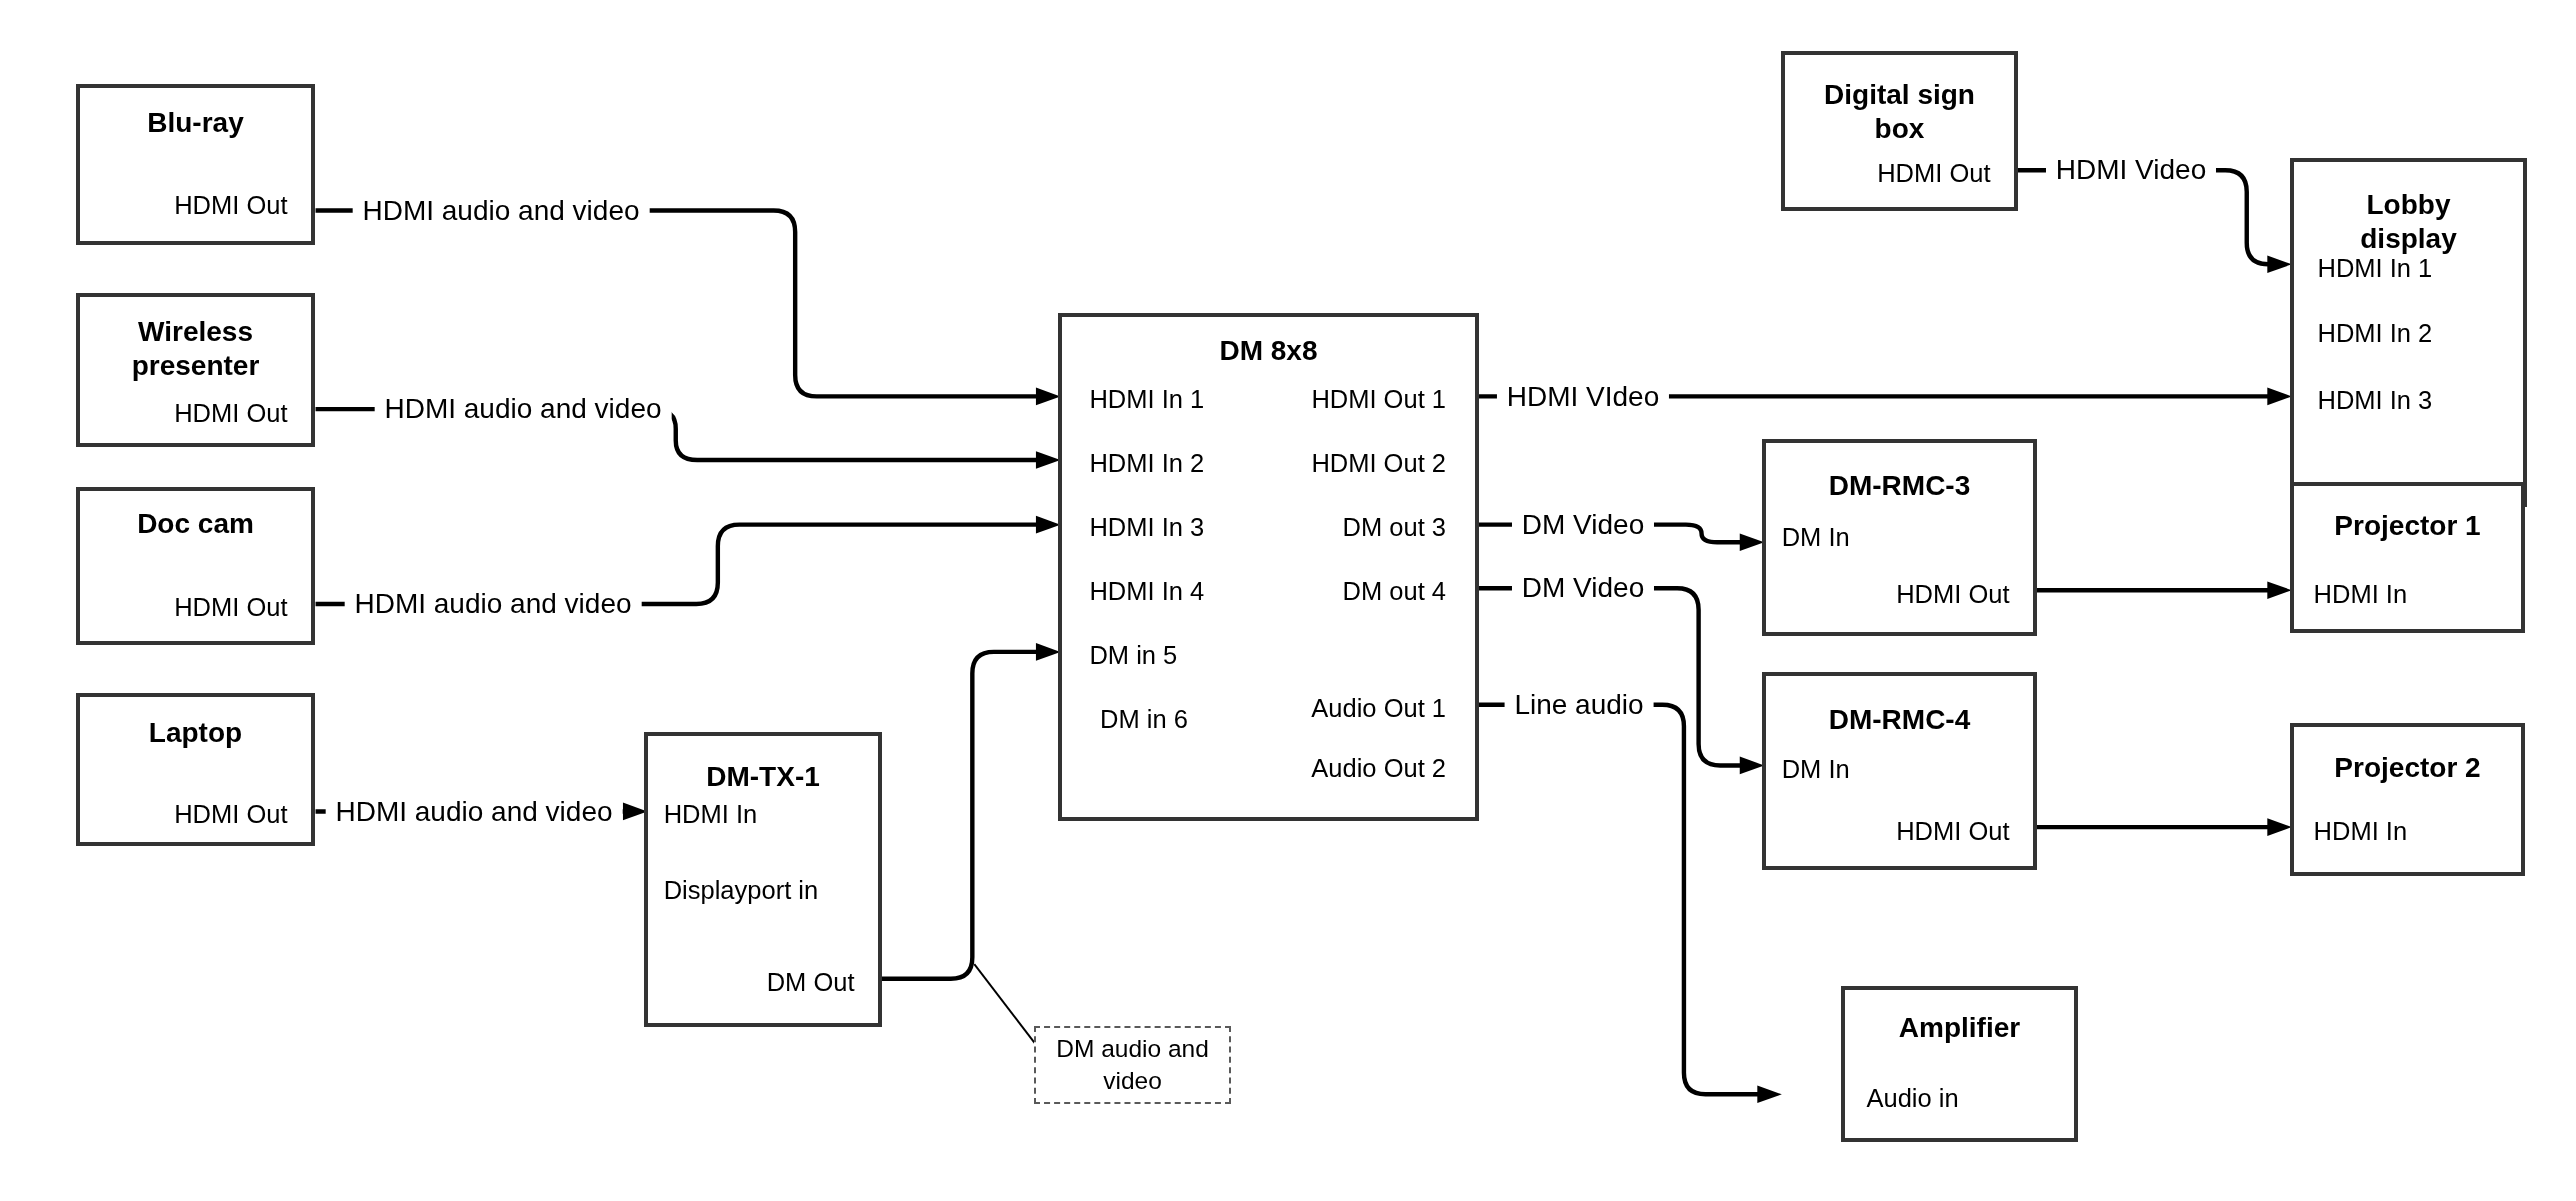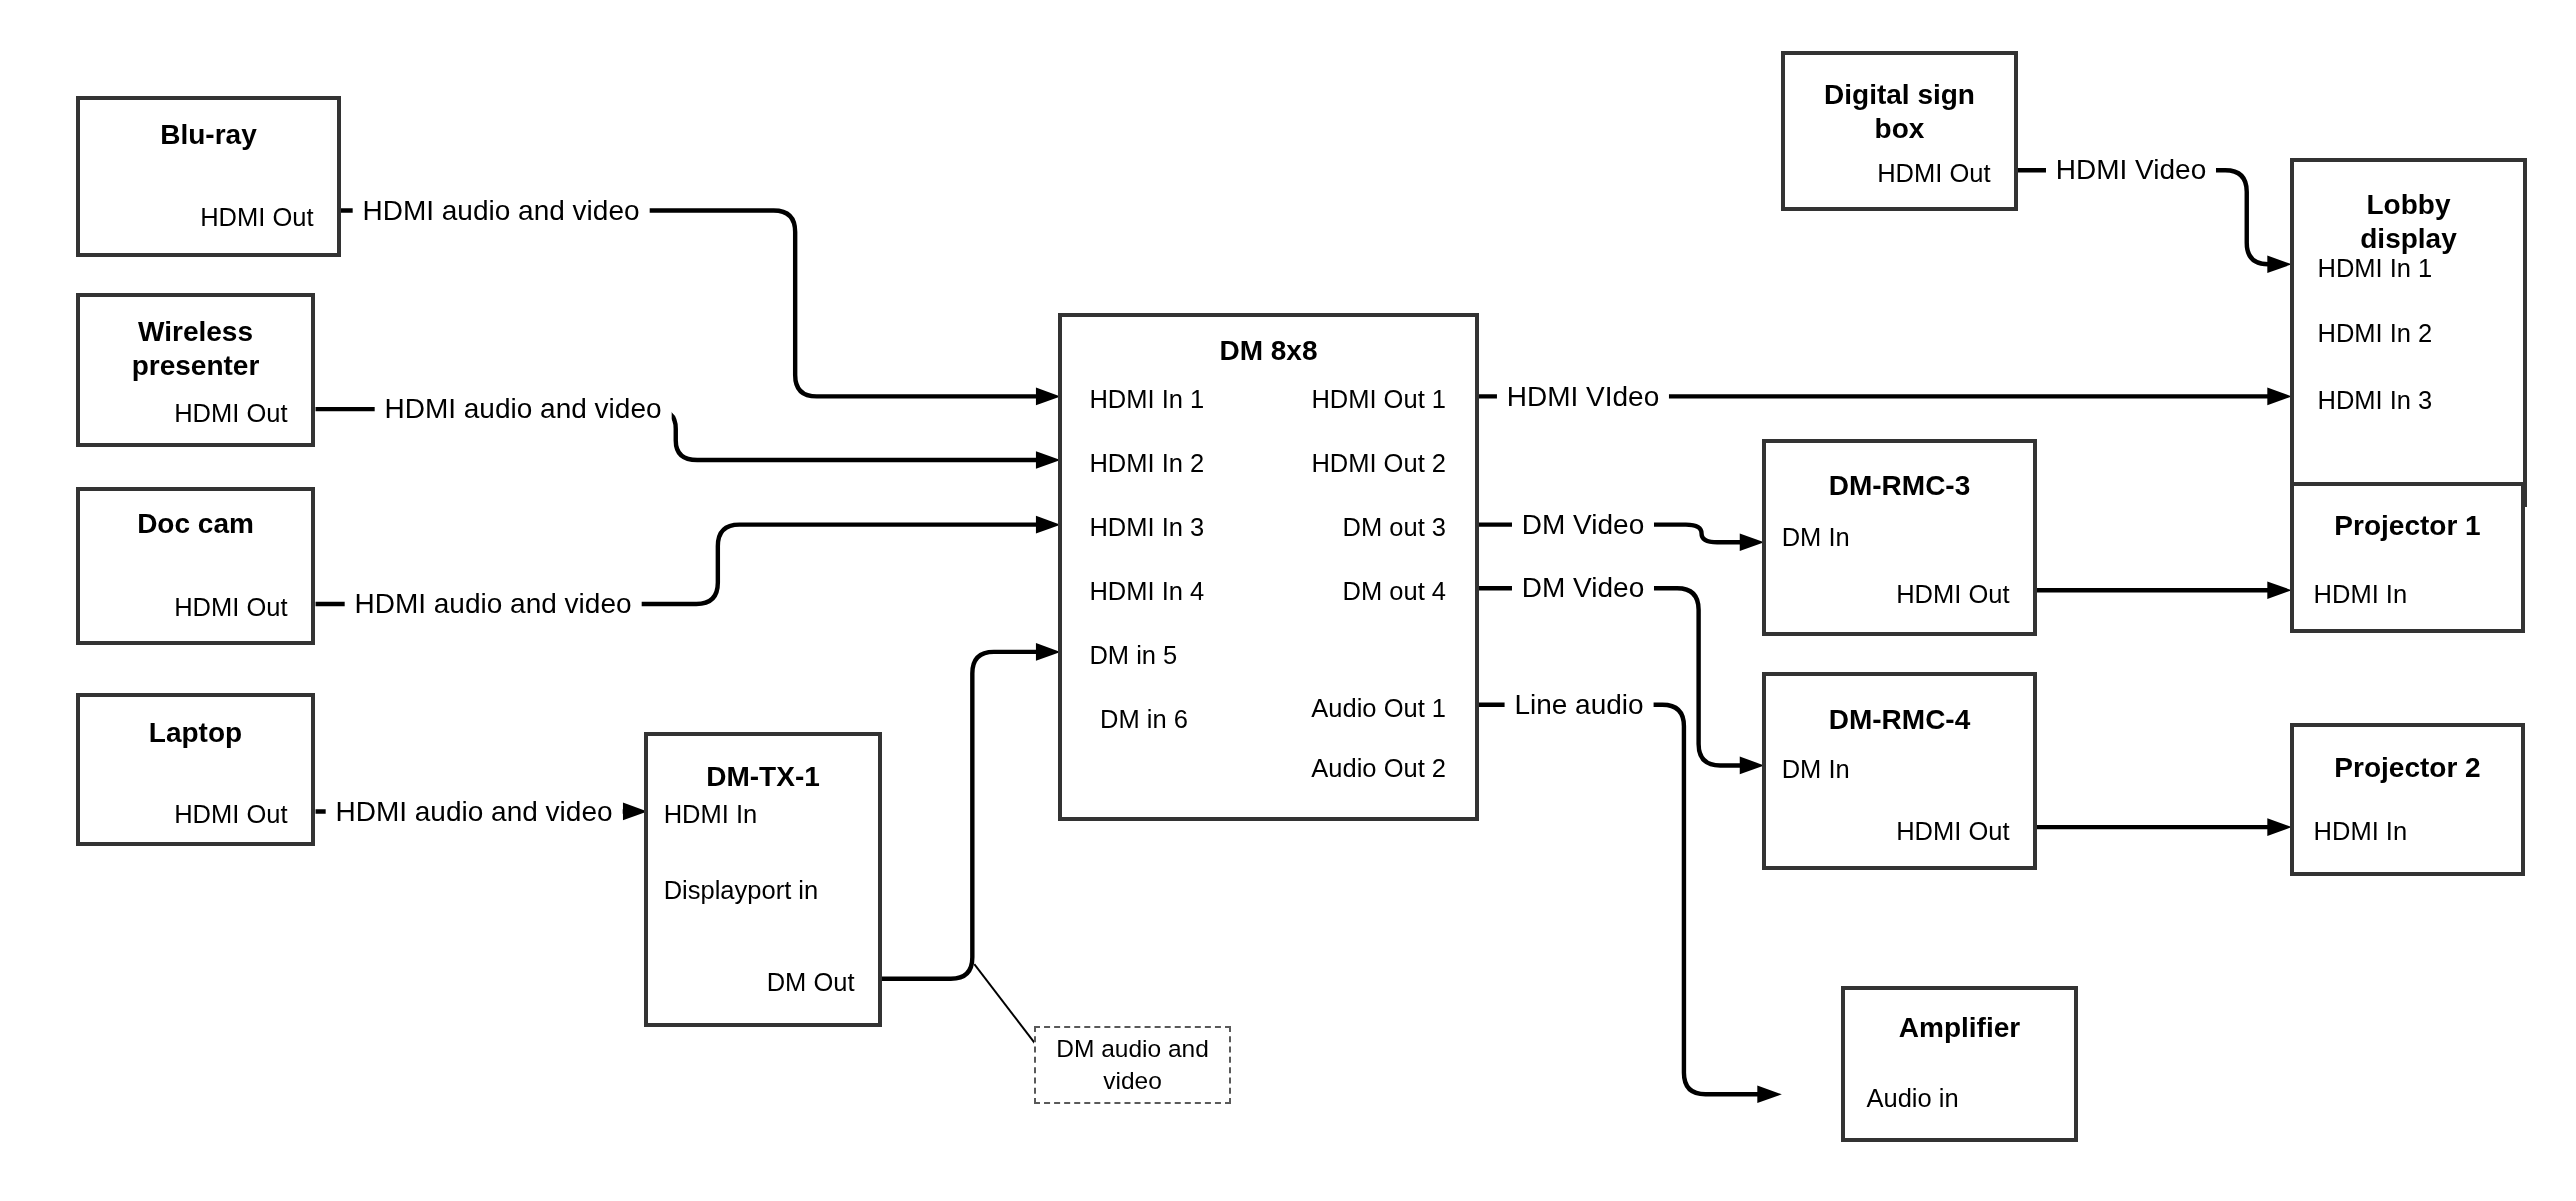--- a/index.html
+++ b/index.html
@@ -114,21 +114,21 @@
     <path class="arrow" d="M 1083 666 L 1058 657 L 1058 675 Z"></path>
     <path class="arrow" d="M 2341 405 L 2316 396 L 2316 414 Z"></path>
     <path class="arrow" d="M 1802 554 L 1777 545 L 1777 563 Z"></path>
     <path class="arrow" d="M 1802 782 L 1777 773 L 1777 791 Z"></path>
     <path class="arrow" d="M 1820 1118 L 1795 1109 L 1795 1127 Z"></path>
     <path class="arrow" d="M 2341 270 L 2316 261 L 2316 279 Z"></path>
     <path class="arrow" d="M 2341 603 L 2316 594 L 2316 612 Z"></path>
     <path class="arrow" d="M 2341 845 L 2316 836 L 2316 854 Z"></path>
   </svg>
 
-  <div class="node" style="left:76px; top:96px; width:265px; height:161px;">
+  <div class="node" style="left:76px; top:84px; width:239px; height:161px;">
     <div class="title" style="top:35px;">Blu-ray</div>
     <div class="port right" style="top:118px; right:23.5px;">HDMI Out</div>
   </div>
 
   <div class="node" style="left:76px; top:293px; width:239px; height:154px;">
     <div class="title wrap" style="top:52px; width:147px;">Wireless presenter</div>
     <div class="port right" style="top:117px; right:23.5px;">HDMI Out</div>
   </div>
 
   <div class="node" style="left:76px; top:487px; width:239px; height:158px;">

